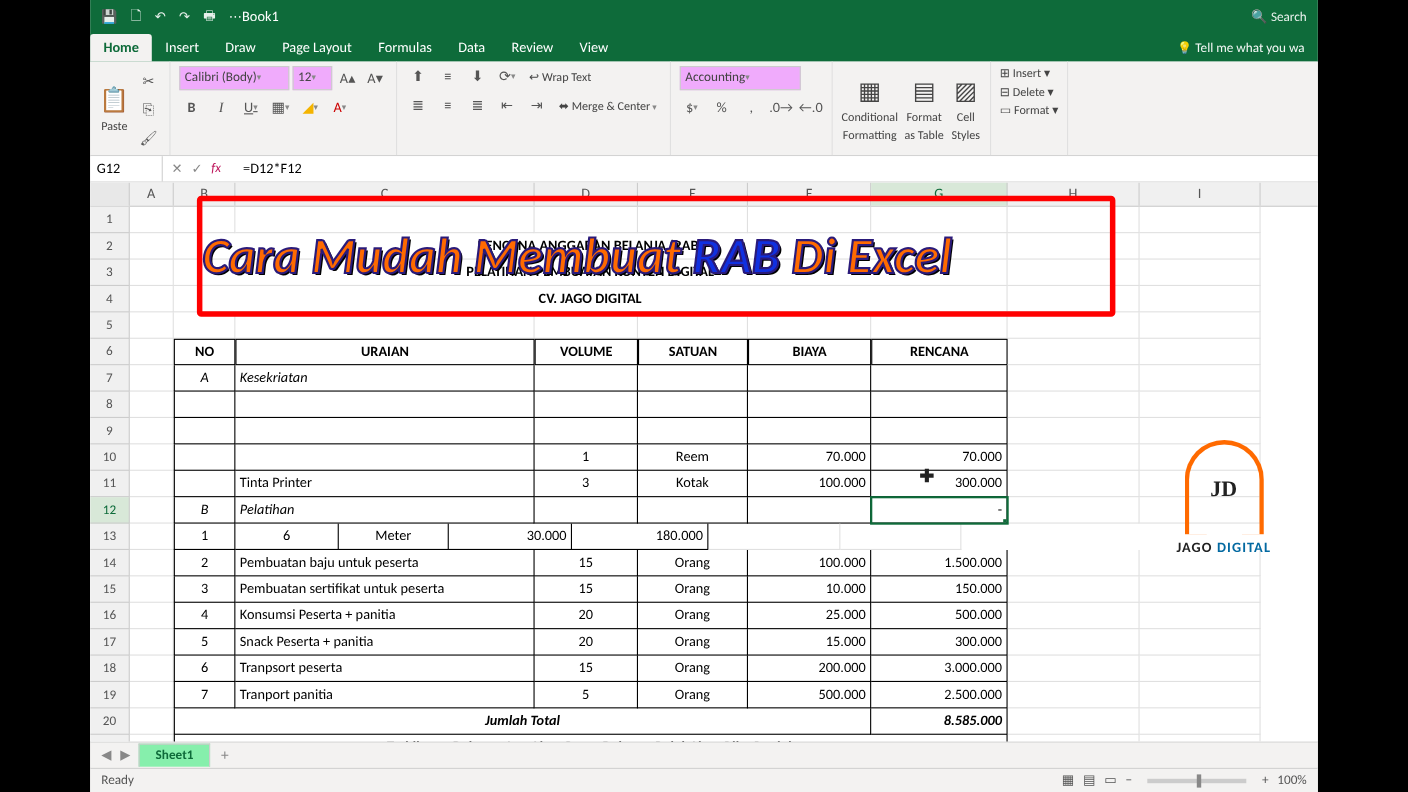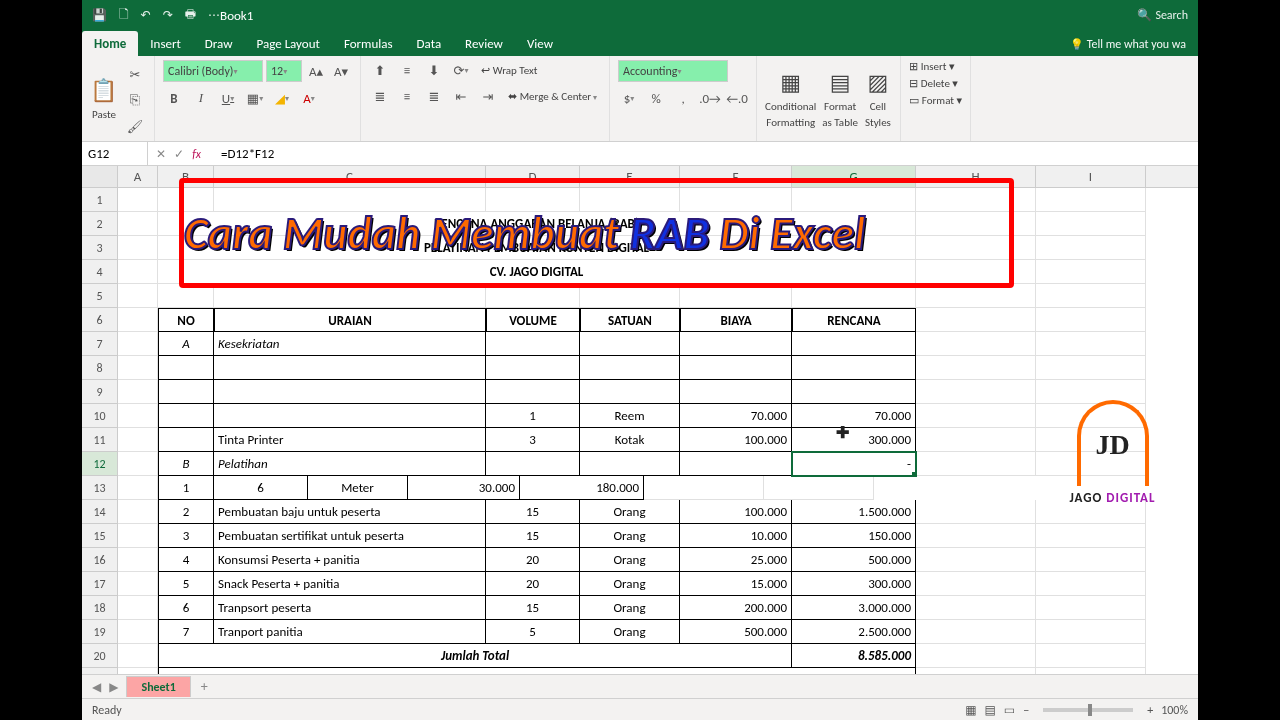--- a/index.html
+++ b/index.html
@@ -14,21 +14,21 @@
 .ribbon-tabs .tab{padding:5px 12px;cursor:pointer}
 .ribbon-tabs .tab.active{background:#f3f2f1;color:#0e6b3a;font-weight:600;border-radius:3px 3px 0 0}
 .ribbon-tabs .tell{margin-left:auto;padding:5px 12px;font-size:12px;opacity:.95}
 .ribbon-tabs .tell::before{content:"💡 ";font-size:11px}
 .ribbon{height:86px;background:#f3f2f1;border-bottom:1px solid #d0d0d0;display:flex;font-size:12px;color:#444}
 .rgroup{border-right:1px solid #e0e0e0;padding:4px 8px;display:flex;gap:6px;align-items:flex-start}
 .rcol{display:flex;flex-direction:column;gap:3px;align-items:center;justify-content:center;height:100%}
 .icon-large{width:28px;height:28px;display:flex;align-items:center;justify-content:center;font-size:22px}
 .label-small{font-size:11px}
 .font-box{display:flex;gap:3px;align-items:center}
-.font-sel{border:1px solid #ccc;background:#86efac;padding:2px 4px;font-size:12px;height:22px;display:flex;align-items:center}
+.font-sel{border:1px solid #ccc;background:#f0abfc;padding:2px 4px;font-size:12px;height:22px;display:flex;align-items:center}
 .font-sel.name{width:100px}
 .font-sel.size{width:36px}
 .btnrow{display:flex;gap:5px;align-items:center}
 .rbtn{width:22px;height:20px;display:flex;align-items:center;justify-content:center;font-size:13px;color:#555;cursor:pointer}
 .rbtn.b{font-weight:bold}
 .rbtn.i{font-style:italic;font-family:Georgia}
 .rbtn.u{text-decoration:underline}
 .drop::after{content:" ▾";font-size:8px;color:#888}
 .textcmd{font-size:11px;padding:2px 4px;white-space:nowrap}
 .cell-menu{display:flex;flex-direction:column;gap:4px;font-size:11px}
@@ -55,31 +55,31 @@
 .bd-all{border:1.5px solid #000!important}
 .bd-l{border-left:1.5px solid #000!important}
 .bd-r{border-right:1.5px solid #000!important}
 .bd-b{border-bottom:1.5px solid #000!important}
 .selcell{outline:2px solid #0e6b3a;outline-offset:-1px;position:relative}
 .selcell::after{content:"";position:absolute;right:-3px;bottom:-3px;width:6px;height:6px;background:#0e6b3a}
 .ch.selG{background:#d8e8d8;color:#0e6b3a}
 .rh.sel{background:#d8e8d8;color:#0e6b3a}
 .sheet-tabs{height:24px;background:#f3f2f1;border-top:1px solid #d0d0d0;display:flex;align-items:center;font-size:12px;padding-left:6px}
 .sheet-tabs .nav{color:#888;padding:0 4px}
-.sheet-tab{background:#fca5a5;border:1px solid #ccc;border-bottom:none;padding:3px 14px;margin-left:4px;font-weight:600;color:#0e6b3a}
+.sheet-tab{background:#86efac;border:1px solid #ccc;border-bottom:none;padding:3px 14px;margin-left:4px;font-weight:600;color:#0e6b3a}
 .sheet-tabs .plus{padding:0 10px;color:#888;font-size:14px}
 .statusbar{height:22px;background:#f3f2f1;border-top:1px solid #d0d0d0;display:flex;align-items:center;font-size:12px;padding:0 10px;color:#555}
 .statusbar .views{margin-left:auto;display:flex;gap:8px;align-items:center}
 .zoom-track{width:90px;height:4px;background:#ccc;position:relative;margin:0 6px}
 .zoom-track::after{content:"";position:absolute;left:50%;top:-4px;width:4px;height:12px;background:#888}
 .overlay-title{position:absolute;left:97px;top:178px;width:835px;height:110px;border:5px solid #ff0000;border-radius:4px;z-index:50;display:flex;align-items:center;justify-content:flex-start;background:rgba(255,255,255,0)}
 .overlay-title .txt{font-family:"Comic Sans MS","Arial Black",Arial;font-size:46px;font-weight:800;font-style:italic;color:#ff6a00;-webkit-text-stroke:2px #2a1a7a;text-shadow:2px 2px 0 #000}
 .overlay-title .rab{color:#1030e0}
 .logo{position:absolute;right:18px;top:400px;width:135px;text-align:center;z-index:40}
-.logo .arch{width:72px;height:86px;margin:0 auto 4px;border:4px solid #ff6a00;border-bottom:none;border-radius:36px 36px 0 0;display:flex;align-items:center;justify-content:center;font-family:Georgia;font-size:28px;font-weight:600;color:#222}
+.logo .arch{width:72px;height:86px;margin:0 auto 4px;border:4px solid #ff6a00;border-bottom:none;border-radius:36px 36px 0 0;display:flex;align-items:center;justify-content:center;font-family:Georgia;font-size:20px;font-weight:600;color:#222}
 .logo .brand{font-family:Georgia;font-size:13px;letter-spacing:1px;color:#ff6a00;font-weight:600}
 .logo .brand span{color:#222}
 .cursor-cross{position:absolute;left:754px;top:423px;font-size:16px;color:#222;z-index:45;font-weight:bold}
 </style>
 </head>
 <body>
 
 <div class="app">
 
   <div class="titlebar">
@@ -465,16 +465,16 @@
   </div>
 
   <div class="overlay-title">
     <div class="txt"><span>Cara Mudah Membuat </span><span class="rab">RAB</span><span> Di Excel</span></div>
   </div>
 
   <div class="cursor-cross">✚</div>
 
   <div class="logo">
     <div class="arch">JD</div>
-    <div class="brand"><span>JAGO </span><span style="color:#a21caf">DIGITAL</span></div>
+    <div class="brand"><span>JAGO </span><span style="color:#0369a1">DIGITAL</span></div>
   </div>
 
 </div>
 
 </body></html>

